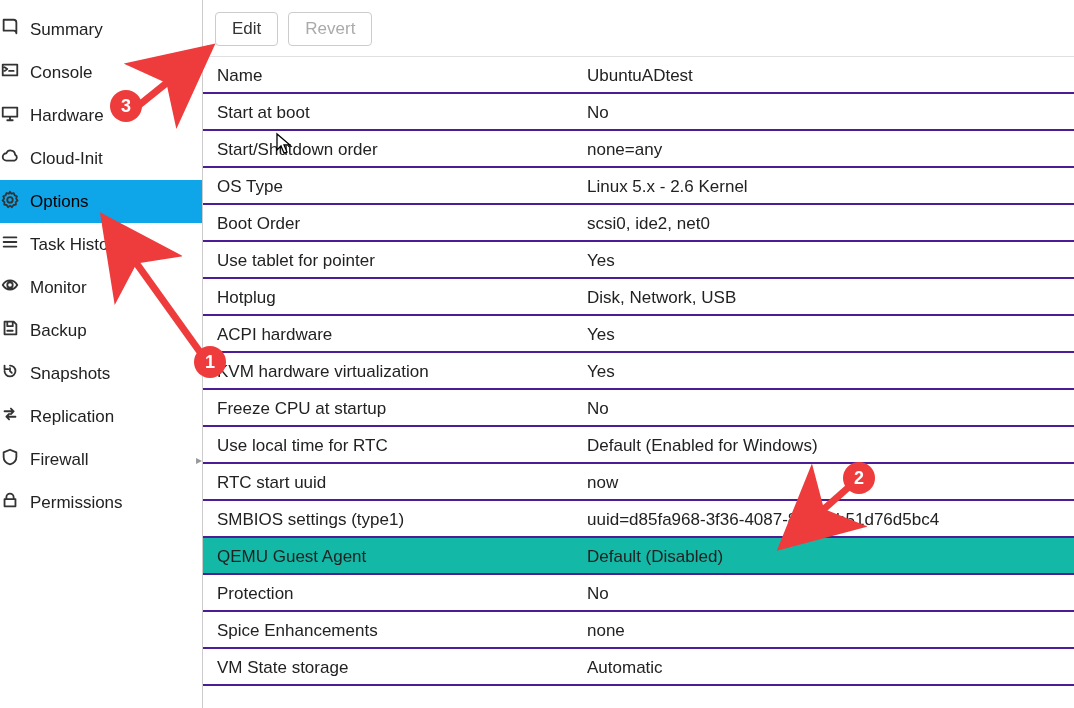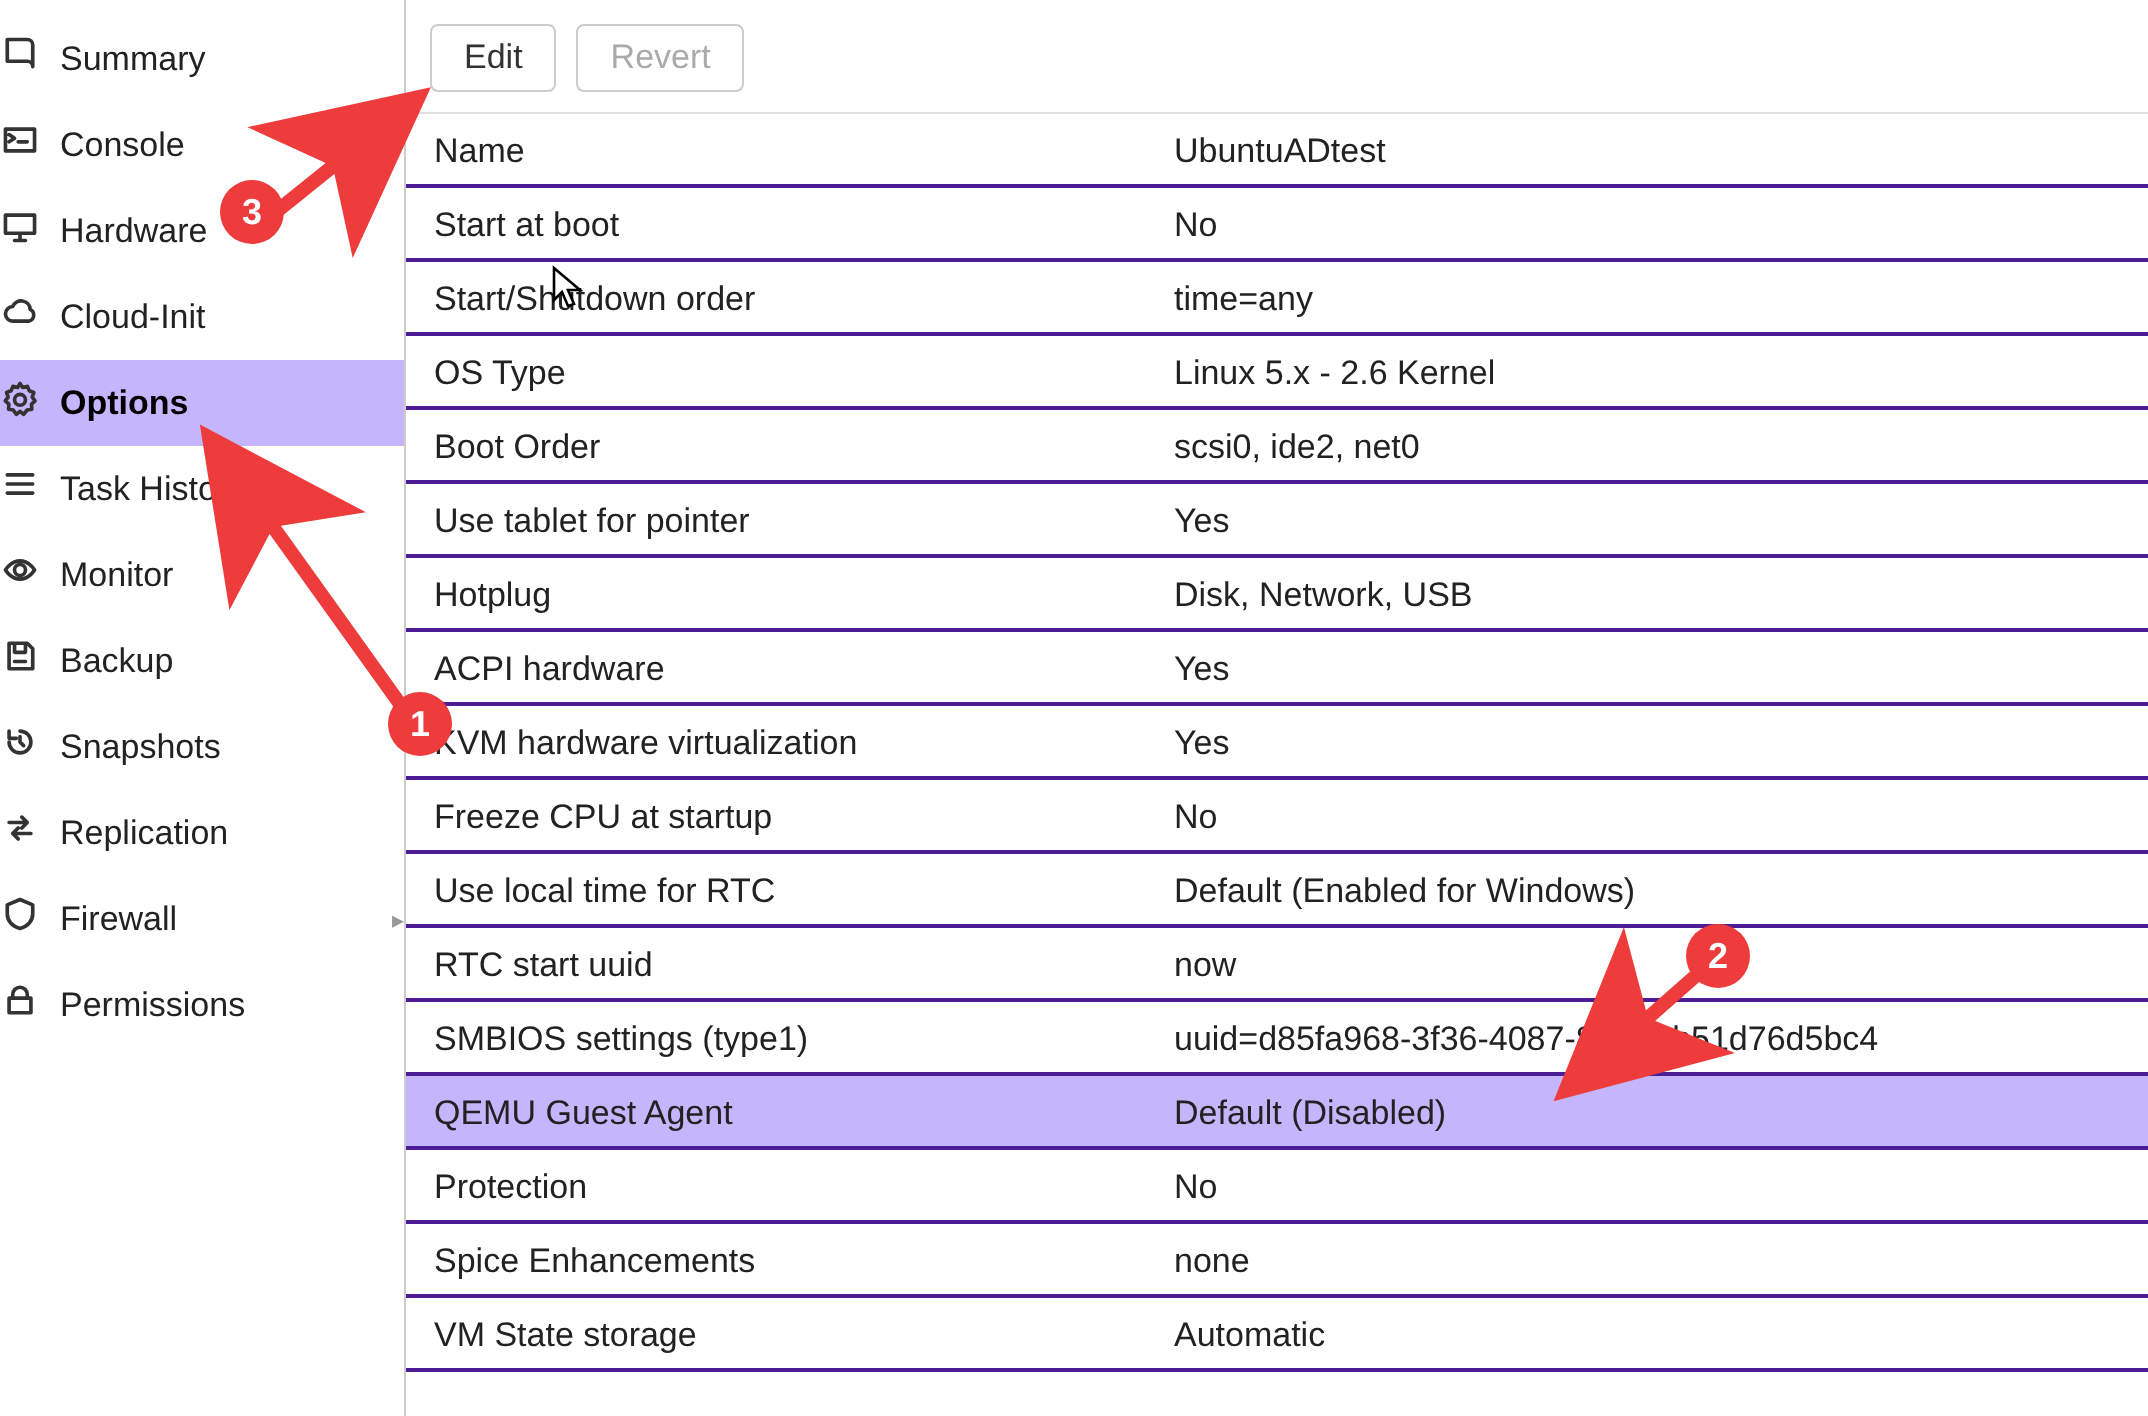--- a/index.html
+++ b/index.html
@@ -25,23 +25,22 @@
   }
   .sidebar-item {
     display: flex;
     align-items: center;
     gap: 10px;
     padding: 9px 0;
     cursor: pointer;
     color: #222;
   }
   .sidebar-item.selected {
-    background: #c4b5fd;
+    background: #0ea5e9;
     color: #000;
-    font-weight: bold;
   }
   .sidebar-item .icon {
     width: 20px;
     text-align: center;
     color: #333;
   }
   .sidebar-item .label { flex: 1; }
   .sidebar-item .chev {
     color: #999;
     font-size: 12px;
@@ -77,21 +76,21 @@
     border-top: 1px solid #e0e0e0;
   }
   .row {
     display: flex;
     border-bottom: 2px solid #4c1d95;
     min-height: 37px;
     align-items: flex-end;
     cursor: pointer;
   }
   .row.selected {
-    background: #c4b5fd;
+    background: #14b8a6;
   }
   .cell-key {
     width: 370px;
     padding: 6px 14px;
   }
   .cell-val {
     flex: 1;
     padding: 6px 14px;
   }
 
@@ -208,21 +207,21 @@
       <div class="row">
         <div class="cell-key">Name</div>
         <div class="cell-val">UbuntuADtest</div>
       </div>
       <div class="row">
         <div class="cell-key">Start at boot</div>
         <div class="cell-val">No</div>
       </div>
       <div class="row">
         <div class="cell-key">Start/Shutdown order</div>
-        <div class="cell-val">time=any</div>
+        <div class="cell-val">none=any</div>
       </div>
       <div class="row">
         <div class="cell-key">OS Type</div>
         <div class="cell-val">Linux 5.x - 2.6 Kernel</div>
       </div>
       <div class="row">
         <div class="cell-key">Boot Order</div>
         <div class="cell-val">scsi0, ide2, net0</div>
       </div>
       <div class="row">

